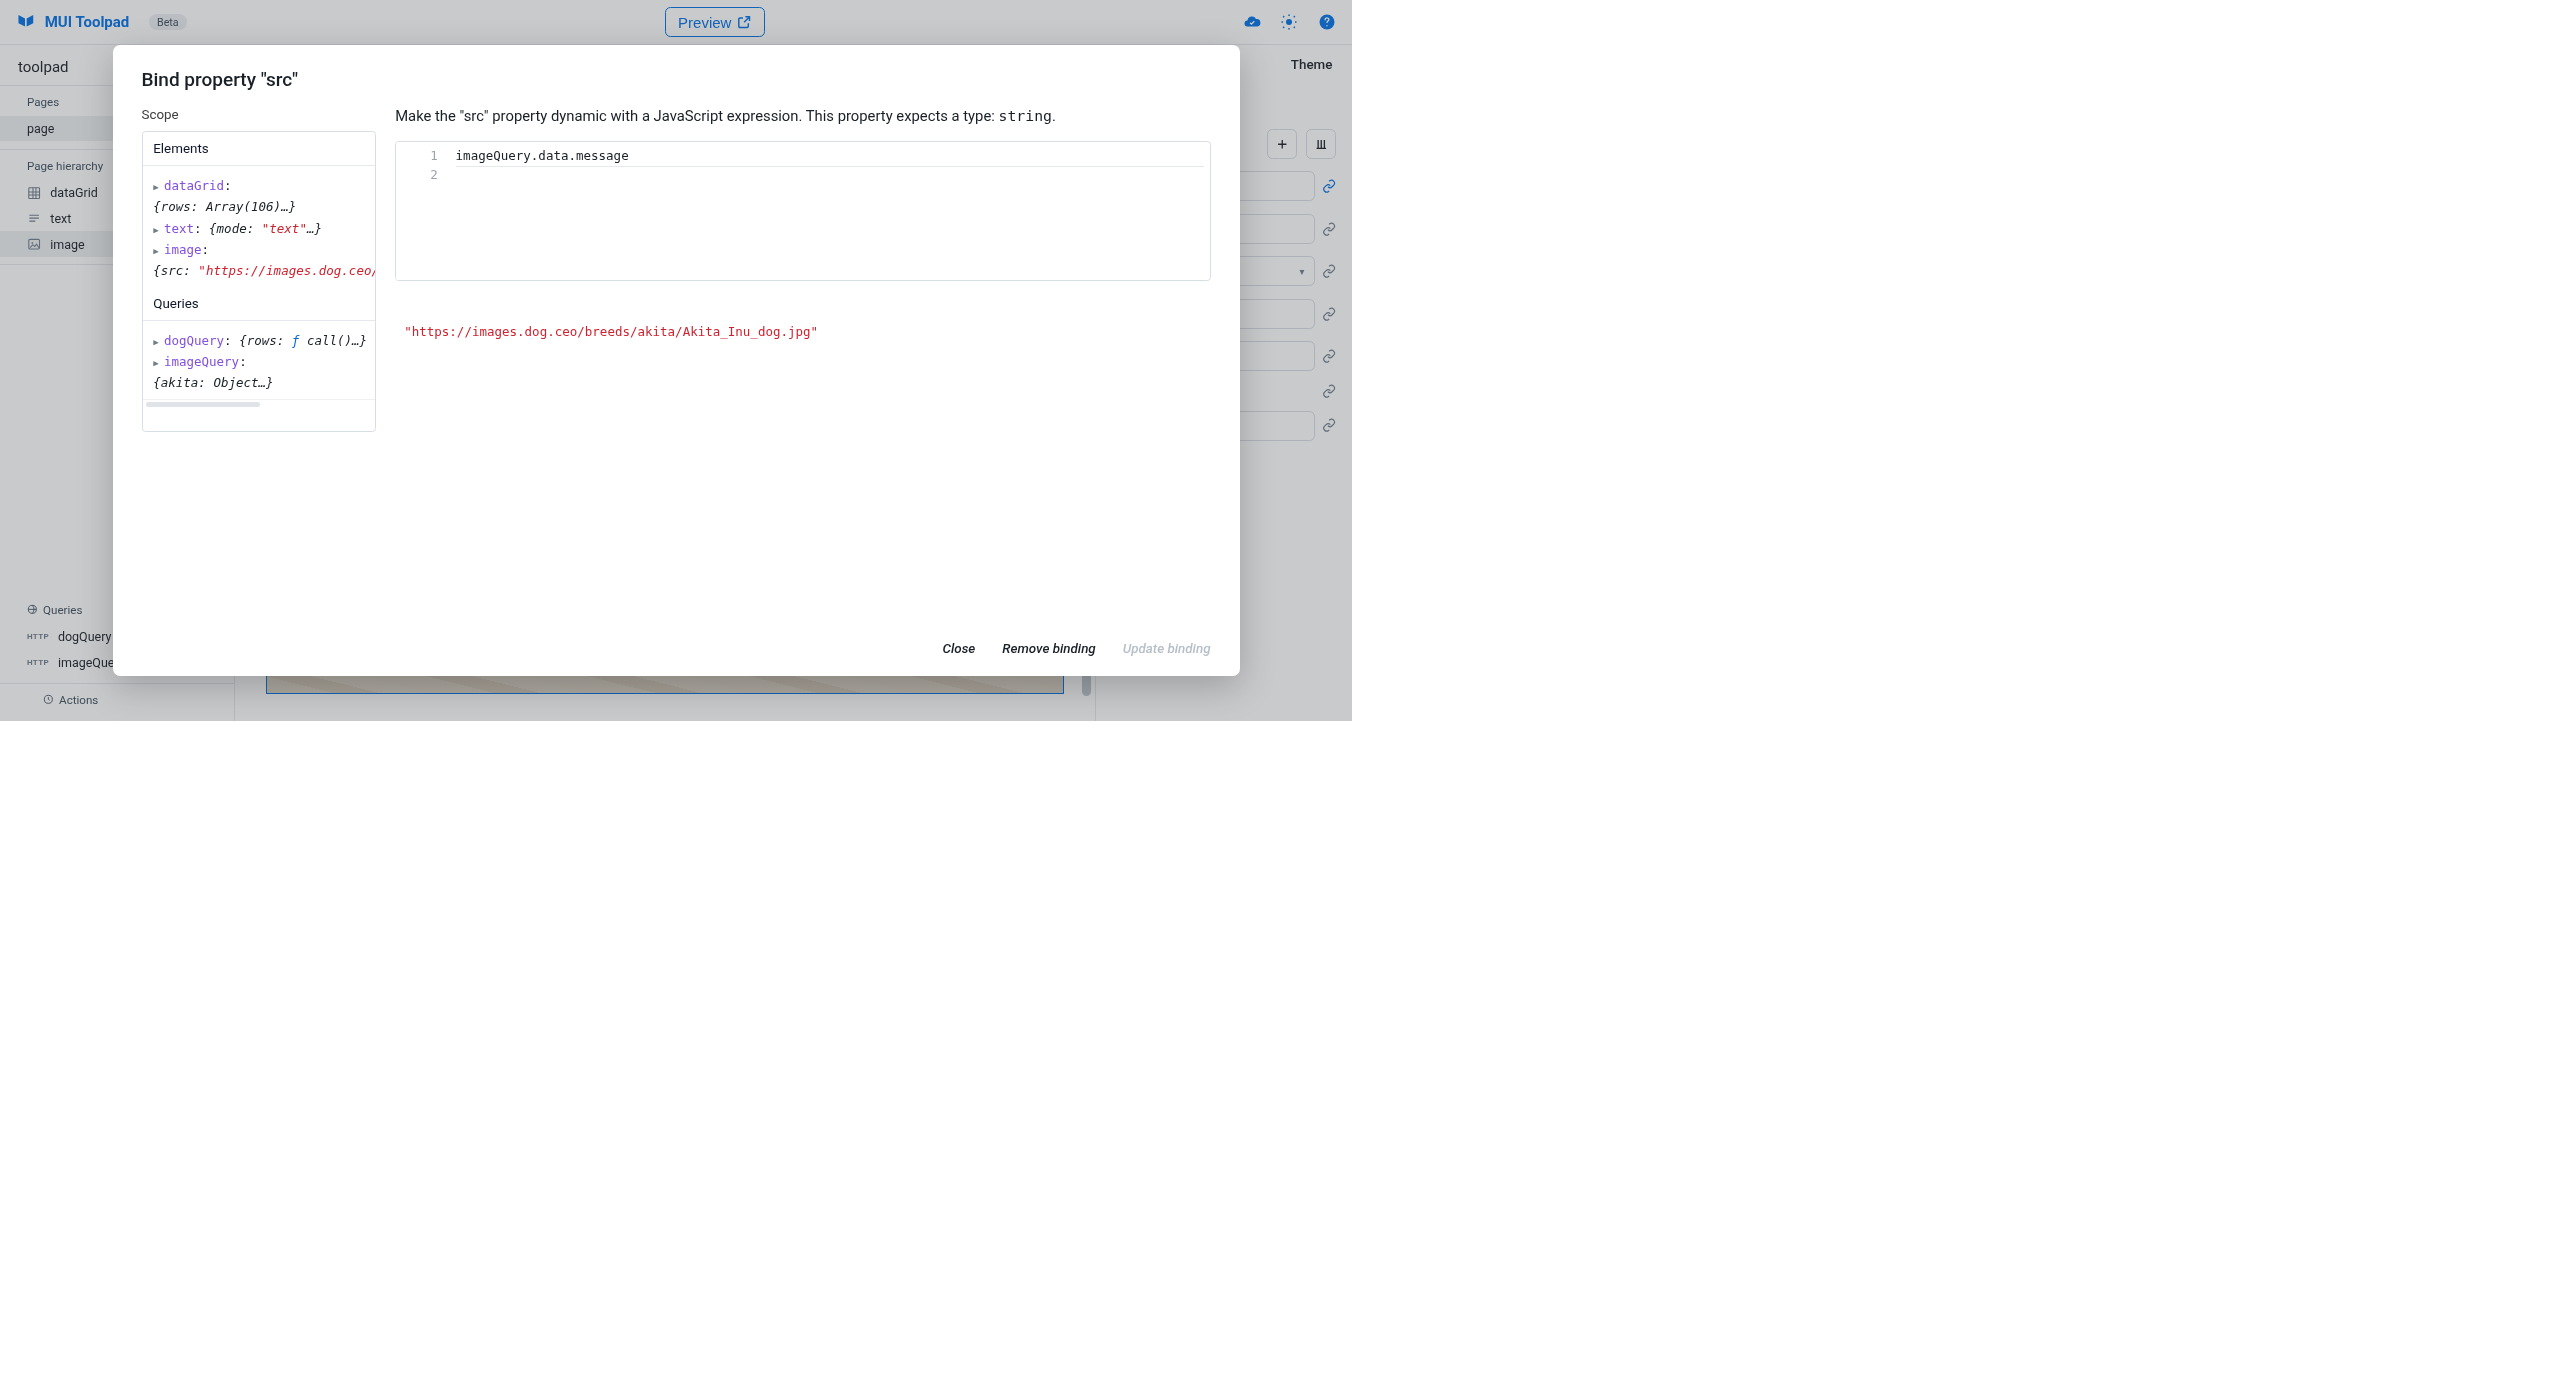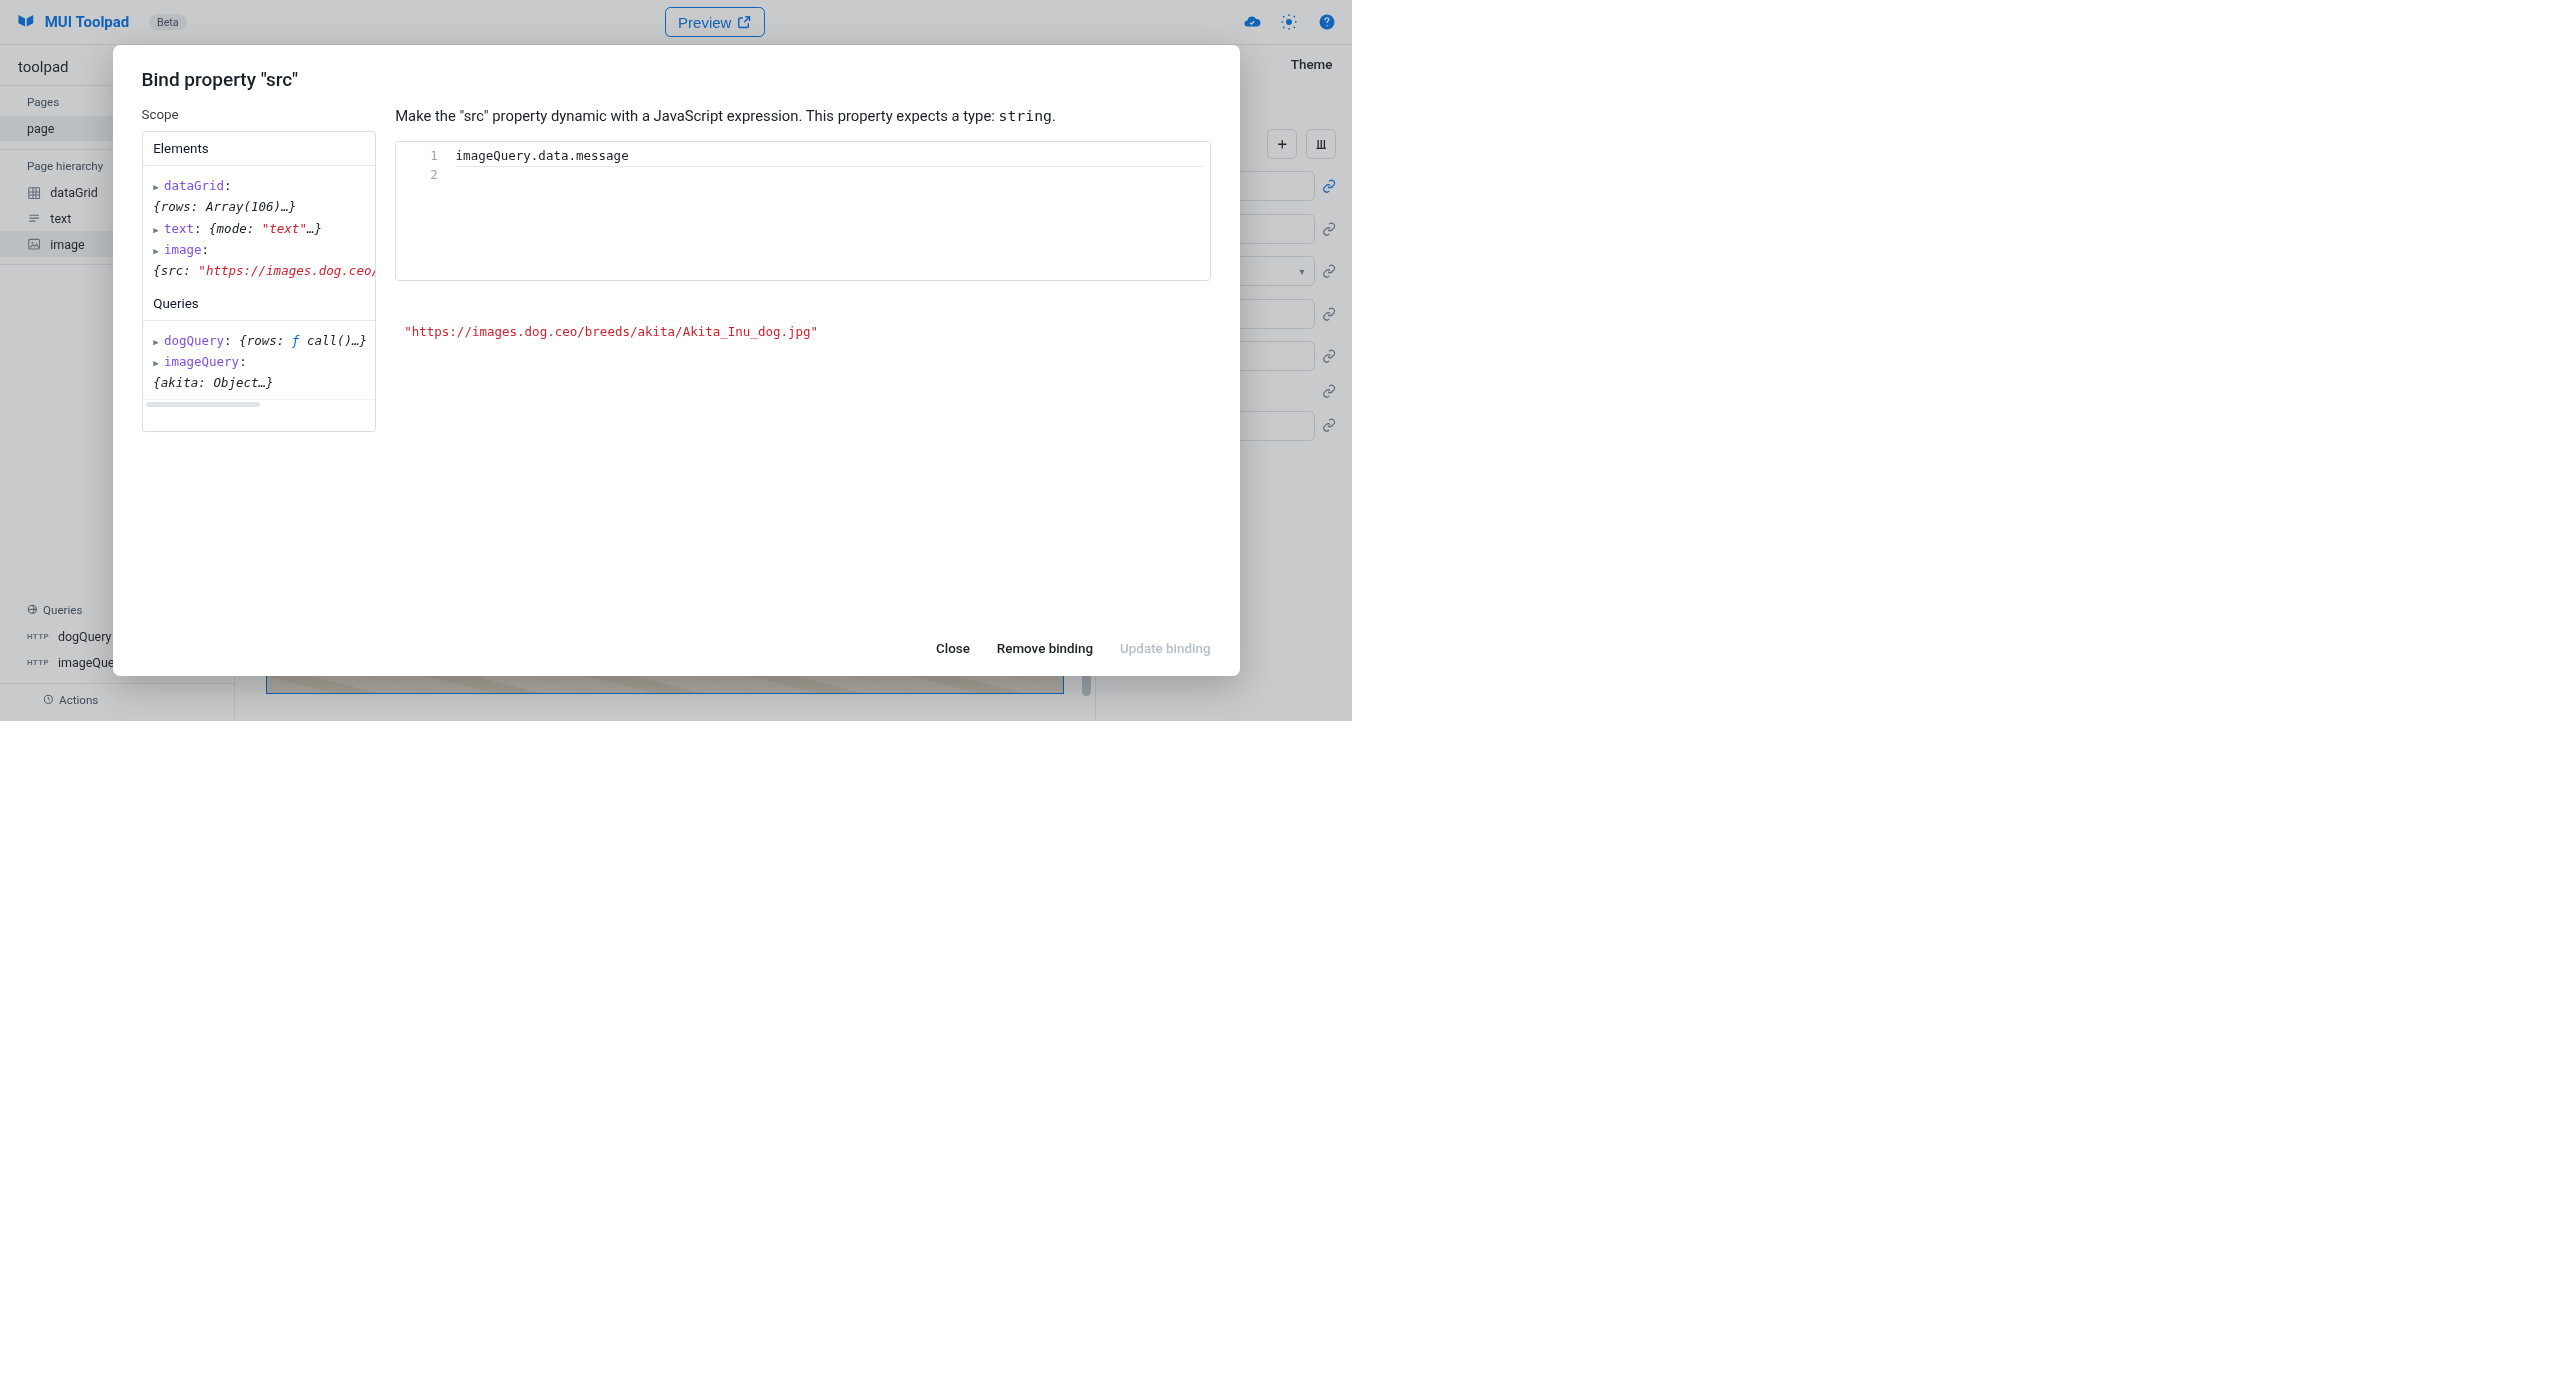--- a/index.html
+++ b/index.html
@@ -232,21 +232,21 @@
   font-size: 12.5px;
   color:#cf222e;
   padding-left: 9px;
 }
 
 .modal-footer {
   display:flex; justify-content:flex-end; gap: 27px;
   font-size: 13.4px; font-weight:500;
   padding-top: 5.4px;
 }
-.modal-footer .btn { cursor:pointer; color:#1a2027; }
+.modal-footer .btn { cursor:pointer; color:#1a2027;font-style:italic; }
 .modal-footer .btn.disabled { color:#b6bec8; cursor: default;}
 </style>
 </head>
 <body>
 
 <div class="app-header">
   <div class="logo-block">
     <span>
       <svg class="logo-icon" viewBox="0 0 24 24" fill="currentColor">
           <path d="M3 5l8 4v10l-8-4V5zm10 4l8-4v10l-8 4V9z"></path>

